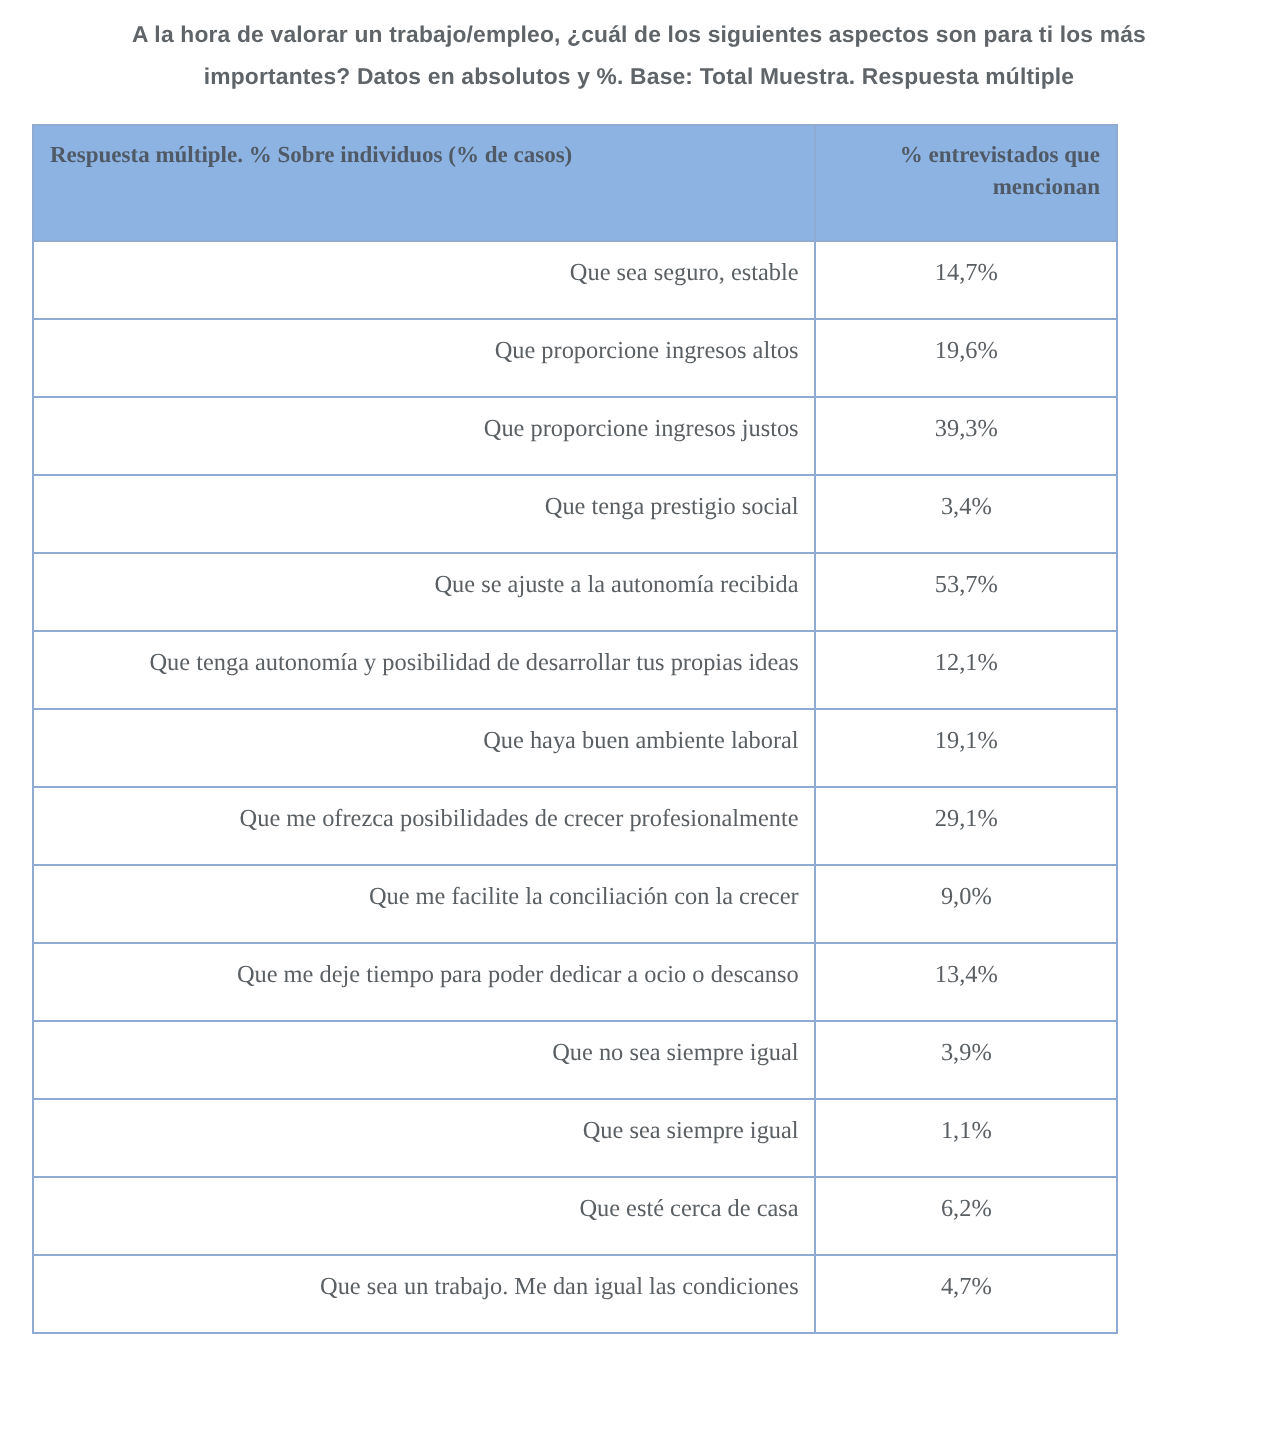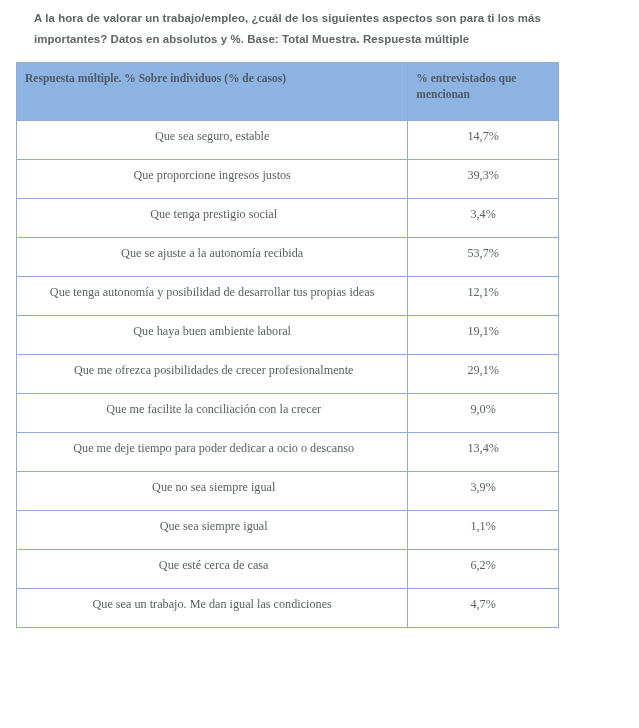--- a/index.html
+++ b/index.html
@@ -15,21 +15,21 @@
   }
   .page {
     position: relative;
     width: 639px;
     height: 728px;
     background: #ffffff;
     box-sizing: border-box;
   }
   .title-block {
     padding: 8px 34px 0 34px;
-    text-align: left;
+    text-align: center;
   }
   .title-line {
     font-family: "Liberation Sans", "DejaVu Sans", sans-serif;
     font-weight: bold;
     font-size: 11.4px;
     line-height: 21px;
     color: #5f6468;
     letter-spacing: 0.1px;
     white-space: nowrap;
   }
@@ -61,31 +61,31 @@
     line-height: 16px;
     height: 58px;
     padding: 7px 8px 0 8px;
   }
   th.col-label {
     width: 348px;
     text-align: left;
   }
   th.col-value {
     width: 134px;
-    text-align: left;
+    text-align: right;
   }
   tbody td {
     height: 39px;
     font-size: 12.2px;
     line-height: 15px;
     color: #5a5f63;
     padding: 8px 8px 0 8px;
   }
   td.cell-label {
-    text-align: center;
+    text-align: right;
     white-space: pre;
   }
   td.cell-value {
     text-align: center;
   }
 </style>
 </head>
 <body>
 
 <div class="page">
@@ -100,20 +100,24 @@
       <thead>
         <tr>
           <th class="col-label">Respuesta múltiple. % Sobre individuos (% de casos)</th>
           <th class="col-value">% entrevistados que mencionan</th>
         </tr>
       </thead>
       <tbody id="table-body">
           <tr>
             <td class="cell-label">Que sea seguro, estable</td>
             <td class="cell-value">14,7%</td>
+          </tr>
+          <tr>
+            <td class="cell-label">Que proporcione ingresos altos</td>
+            <td class="cell-value">19,6%</td>
           </tr>
           <tr>
             <td class="cell-label">Que proporcione ingresos justos</td>
             <td class="cell-value">39,3%</td>
           </tr>
           <tr>
             <td class="cell-label"> Que tenga prestigio social</td>
             <td class="cell-value">3,4%</td>
           </tr>
           <tr>

